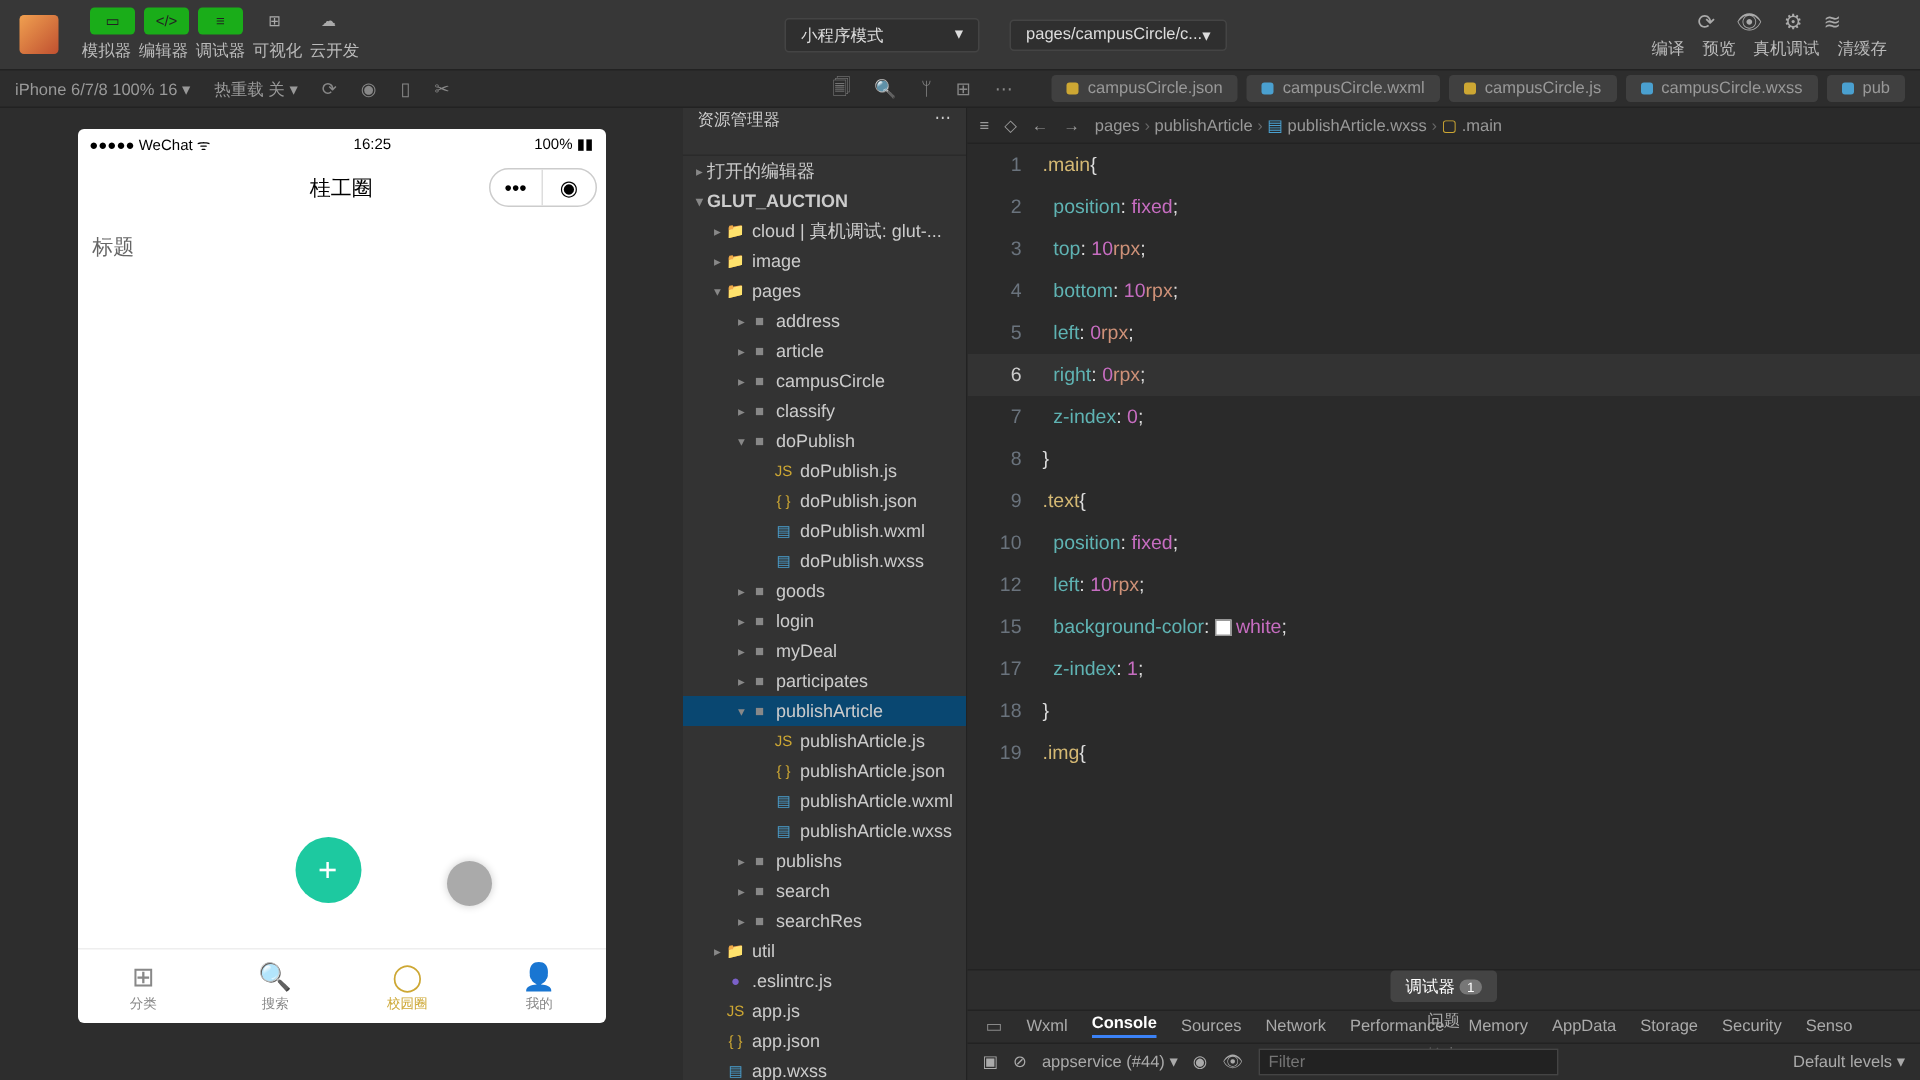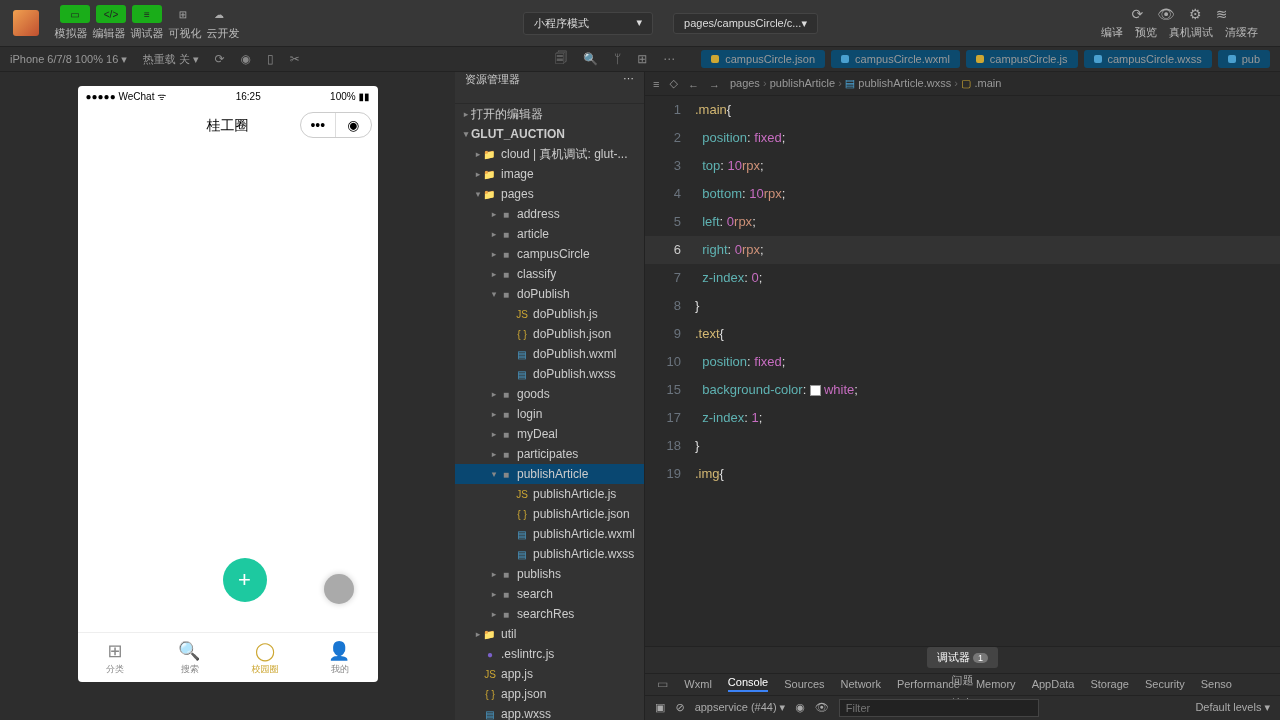--- a/index.html
+++ b/index.html
@@ -11,25 +11,25 @@
 .ic-btn { width:30px; height:18px; border-radius:3px; display:flex; align-items:center; justify-content:center; font-size:10px; color:#222; }
 .tb-lbls { display:flex; gap:4px; font-size:11px; color:#bbb; margin-top:3px; }
 .tb-lbls span { width:34px; text-align:center; }
 .top-mid { flex:1; display:flex; align-items:center; justify-content:center; gap:20px; }
 .dd { background:#2f2f2f; border:1px solid #444; border-radius:3px; padding:3px 10px; min-width:130px; display:flex; justify-content:space-between; font-size:11px; color:#ddd; }
 .top-right { display:flex; align-items:center; padding-right:12px; }
 .tr-icons { display:flex; gap:14px; font-size:14px; color:#aaa; }
 .tr-lbls { display:flex; gap:12px; font-size:11px; color:#bbb; margin-top:3px; }
 .offbar { height:26px; background:#2d2d2d; border-top:1px solid #222; border-bottom:1px solid #222; display:flex; align-items:center; padding:0 10px; font-size:11px; color:#999; gap:16px; }
 .offbar .sp { flex:1; }
-.offbar .tab { background:#0c4a6e; padding:3px 10px; border-radius:3px; display:flex; align-items:center; gap:6px; }
+.offbar .tab { background:#404040; padding:3px 10px; border-radius:3px; display:flex; align-items:center; gap:6px; }
 .tabdot { width:8px; height:8px; border-radius:2px; }
 .main { display:flex; height:648px; }
 .sim-pane { width:455px; background:#2d2d2d; display:flex; justify-content:center; padding-top:14px; position:relative; }
-.phone { width:300px; height:596px; background:#fff; border-radius:4px; overflow:hidden; position:relative; }
+.phone { width:352px; height:596px; background:#fff; border-radius:4px; overflow:hidden; position:relative; }
 .ph-stat { height:20px; display:flex; align-items:center; justify-content:space-between; padding:0 8px; font-size:10px; color:#000; }
 .ph-head { height:40px; display:flex; align-items:center; justify-content:center; position:relative; font-size:14px; color:#000; }
 .ph-capsule { position:absolute; right:6px; top:6px; width:72px; height:26px; border:1px solid #ccc; border-radius:14px; display:flex; }
 .ph-capsule div { flex:1; display:flex; align-items:center; justify-content:center; font-size:14px; color:#000; }
 .ph-body { padding:10px 10px; font-size:14px; color:#666; }
 .ph-fab { position:absolute; bottom:80px; left:145px; width:44px; height:44px; background:#1dc9a0; border-radius:50%; color:#fff; display:flex; align-items:center; justify-content:center; font-size:22px; }
 .ph-dot { position:absolute; bottom:78px; left:246px; width:30px; height:30px; background:#aaa; border-radius:50%; box-shadow:0 0 6px rgba(0,0,0,.2); }
 .ph-tabbar { position:absolute; bottom:0; left:0; right:0; height:50px; display:flex; border-top:1px solid #eee; }
 .ph-tab { flex:1; display:flex; flex-direction:column; align-items:center; justify-content:center; font-size:9px; color:#888; }
 .ph-tab.act { color:#cda733; }
@@ -55,21 +55,21 @@
 .k-val { color:#c76dc1; }
 .k-num { color:#ce9178; }
 .k-br { color:#ddd; }
 .swatch { display:inline-block; width:11px; height:11px; background:#fff; border:1px solid #999; vertical-align:middle; margin-right:3px; }
 .devtools { height:74px; background:#2d2d2d; border-top:1px solid #222; display:flex; flex-direction:column; }
 .dt-tabs { height:26px; display:flex; align-items:center; gap:2px; padding:0 8px; font-size:11px; color:#aaa;flex-direction:column; }
 .dt-tab { padding:3px 10px; border-radius:3px; }
 .dt-tab.act { background:#444; color:#fff; }
 .badge { background:#777; color:#fff; border-radius:8px; padding:0 5px; font-size:9px; margin-left:3px; }
 .dt-sub { height:22px; display:flex; align-items:center; gap:16px; padding:0 12px; font-size:11px; color:#aaa; border-top:1px solid #222; }
-.dt-sub .act2 { color:#fff; border-bottom:2px solid #3b82f6; padding-bottom:2px; }
+.dt-sub .act2 { color:#fff; border-bottom:2px solid #3b82f6; padding-bottom:2px;font-weight:bold; }
 .dt-bar { height:26px; display:flex; align-items:center; gap:10px; padding:0 10px; font-size:11px; color:#aaa; border-top:1px solid #222; }
 .dt-bar input { background:#222; border:1px solid #444; color:#ccc; padding:2px 6px; font-size:11px; width:200px; }
 .icbtn { color:#888; font-size:12px; }
 .editor-wrap { position:relative; flex:1; overflow:hidden; display:flex; flex-direction:column; }
 </style>
 </head>
 <body>
 
 <div class="topbar">
   <div class="top-left">
@@ -167,20 +167,23 @@
         <span>16:25</span>
         <span><span>100%</span> ▮▮</span>
       </div>
       <div class="ph-head">
         <span>桂工圈</span>
         <div class="ph-capsule">
           <div>•••</div>
           <div style="border-left:1px solid #ddd">◉</div>
         </div>
       </div>
+      <div class="ph-body">
+        <span>标题</span>
+      </div>
       <div class="ph-fab">+</div>
       <div class="ph-dot"></div>
       <div class="ph-tabbar" id="ph-tabbar">
           <div class="ph-tab">
             <div class="ti">⊞</div>
             <div>分类</div>
           </div>
           <div class="ph-tab">
             <div class="ti">🔍</div>
             <div>搜索</div>
@@ -401,20 +404,24 @@
             <div class="ln">8</div>
             <div class="ct"><span class="k-br">}</span></div>
           </div>
           <div class="cl">
             <div class="ln">9</div>
             <div class="ct"><span class="k-sel">.text</span><span class="k-br">{</span></div>
           </div>
           <div class="cl">
             <div class="ln">10</div>
             <div class="ct">  <span class="k-prop">position</span><span class="k-br">:</span> <span class="k-val">fixed</span><span class="k-br">;</span></div>
+          </div>
+          <div class="cl">
+            <div class="ln">12</div>
+            <div class="ct">  <span class="k-prop">left</span><span class="k-br">:</span> <span class="k-val">10</span><span class="k-num">rpx</span><span class="k-br">;</span></div>
           </div>
           <div class="cl">
             <div class="ln">15</div>
             <div class="ct">  <span class="k-prop">background-color</span><span class="k-br">:</span> <span class="swatch"></span><span class="k-val">white</span><span class="k-br">;</span></div>
           </div>
           <div class="cl">
             <div class="ln">17</div>
             <div class="ct">  <span class="k-prop">z-index</span><span class="k-br">:</span> <span class="k-val">1</span><span class="k-br">;</span></div>
           </div>
           <div class="cl">

